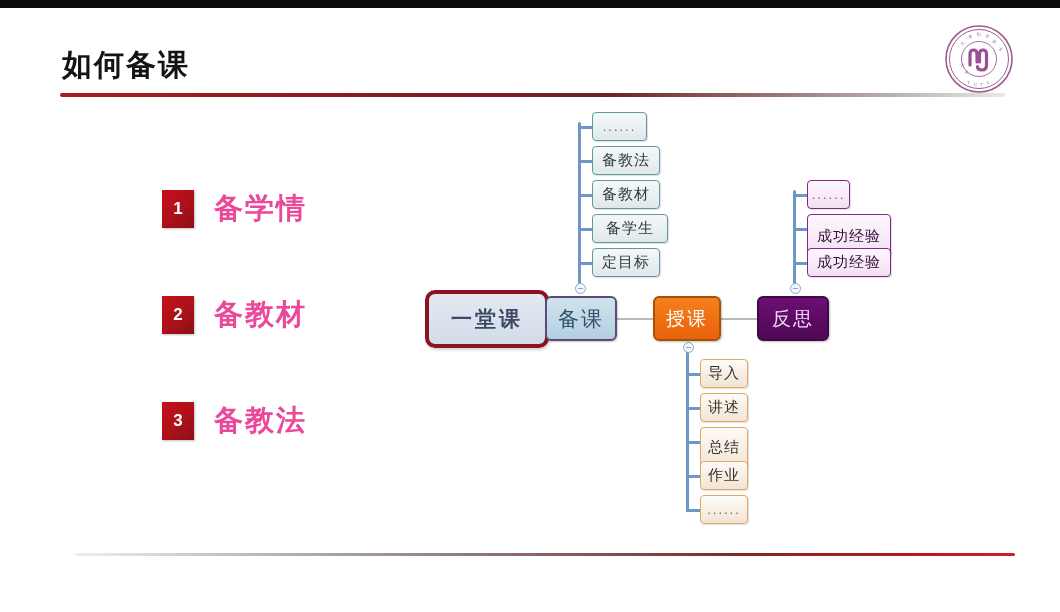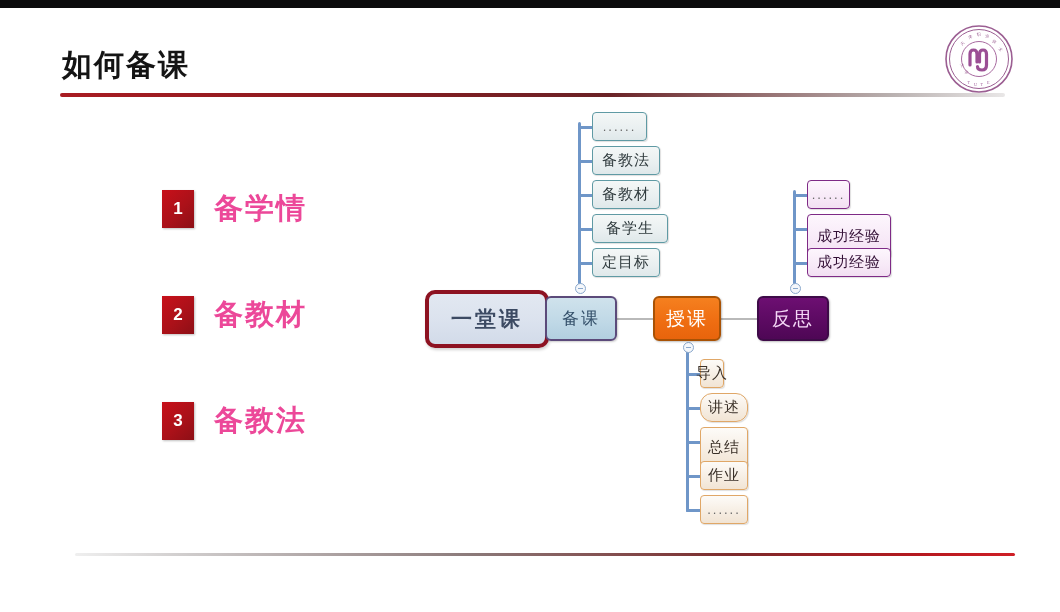--- a/index.html
+++ b/index.html
@@ -76,21 +76,21 @@
   .n-root{
     border:4px solid #8d1221;border-radius:10px;
     background:linear-gradient(to bottom,#e2e8f1 0%,#dbe2ee 55%,#d2dbe9 100%);
     color:#3c4a63;font-size:21px;font-weight:bold;letter-spacing:3px;
     box-shadow:1px 2px 3px rgba(0,0,0,.18);
   }
   
   .n-beike{
     border:2px solid #5b4a7a;border-radius:6px;
     background:linear-gradient(to bottom,#cfe2ec 0%,#bfd8e6 60%,#b2cfe0 100%);
-    color:#34506a;font-size:17px;letter-spacing:2px;
+    color:#34506a;font-size:21px;letter-spacing:2px;
     box-shadow:1px 1px 2px rgba(0,0,0,.2);
   }
   
   .n-shouke{
     border:2px solid #a85205;border-radius:6px;
     background:linear-gradient(to bottom,#f5801f 0%,#ef6e12 55%,#e8640c 100%);
     color:#ffffff;font-size:19px;letter-spacing:2px;
     box-shadow:1px 1px 2px rgba(0,0,0,.25);
   }
   
@@ -221,22 +221,22 @@
     <div class="node n-beike" style="left:545px;top:296px;width:72px;height:45px;">备课</div>
     <div class="node n-shouke" style="left:653px;top:296px;width:68px;height:45px;">授课</div>
     <div class="node n-fansi" style="left:757px;top:296px;width:72px;height:45px;">反思</div>
 
     <div class="node leaf leaf-teal dots" style="left:592px;top:112px;width:55px;height:29px;">......</div>
     <div class="node leaf leaf-teal" style="left:592px;top:146px;width:68px;height:29px;">备教法</div>
     <div class="node leaf leaf-teal" style="left:592px;top:180px;width:68px;height:29px;">备教材</div>
     <div class="node leaf leaf-teal" style="left:592px;top:214px;width:76px;height:29px;">备学生</div>
     <div class="node leaf leaf-teal" style="left:592px;top:248px;width:68px;height:29px;text-align:center;">定目标</div>
 
-    <div class="node leaf leaf-orange" style="left:700px;top:359px;width:24px;height:29px;">导入</div>
-    <div class="node leaf leaf-orange" style="left:700px;top:393px;width:48px;height:29px;border-radius:12px;">讲述</div>
+    <div class="node leaf leaf-orange" style="left:700px;top:359px;width:48px;height:29px;">导入</div>
+    <div class="node leaf leaf-orange" style="left:700px;top:393px;width:48px;height:29px;">讲述</div>
     <div class="node leaf leaf-orange" style="left:700px;top:427px;width:48px;height:40px;">总结</div>
     <div class="node leaf leaf-orange" style="left:700px;top:461px;width:48px;height:29px;">作业</div>
     <div class="node leaf leaf-orange dots" style="left:700px;top:495px;width:48px;height:29px;">......</div>
 
     <div class="node leaf leaf-purple dots" style="left:807px;top:180px;width:43px;height:29px;">......</div>
     <div class="node leaf leaf-purple" style="left:807px;top:214px;width:84px;height:44px;">成功经验</div>
     <div class="node leaf leaf-purple" style="left:807px;top:248px;width:84px;height:29px;">成功经验</div>
 
   </div>
 

